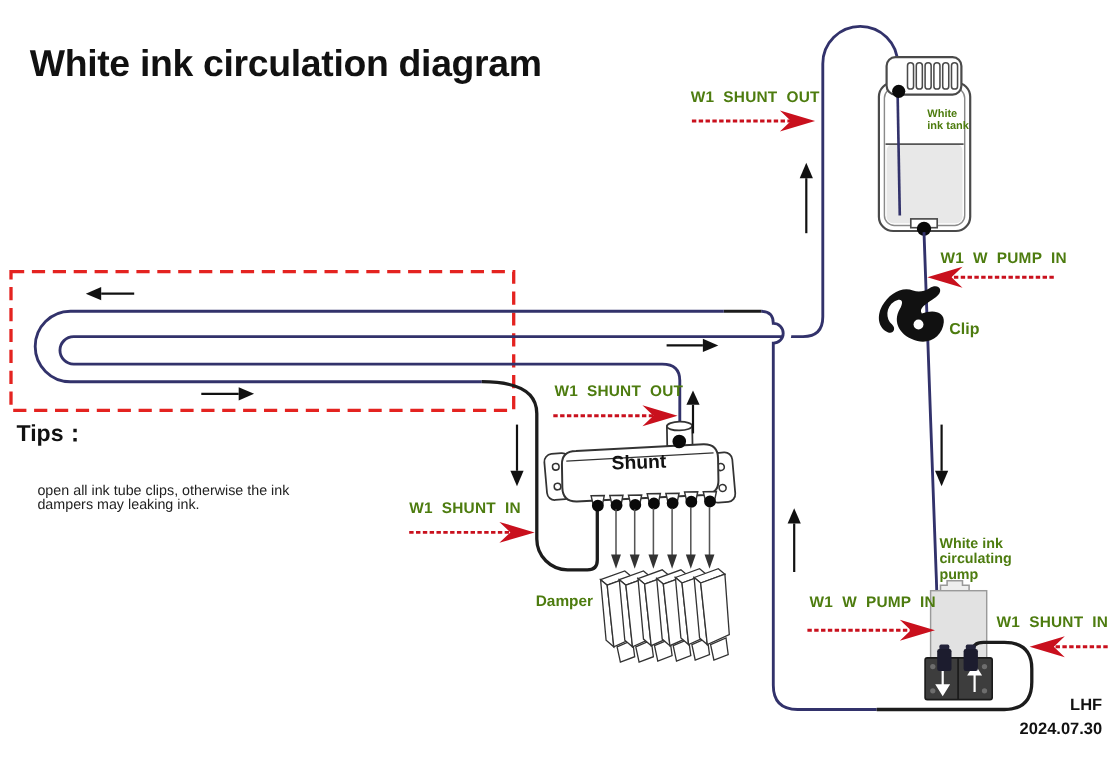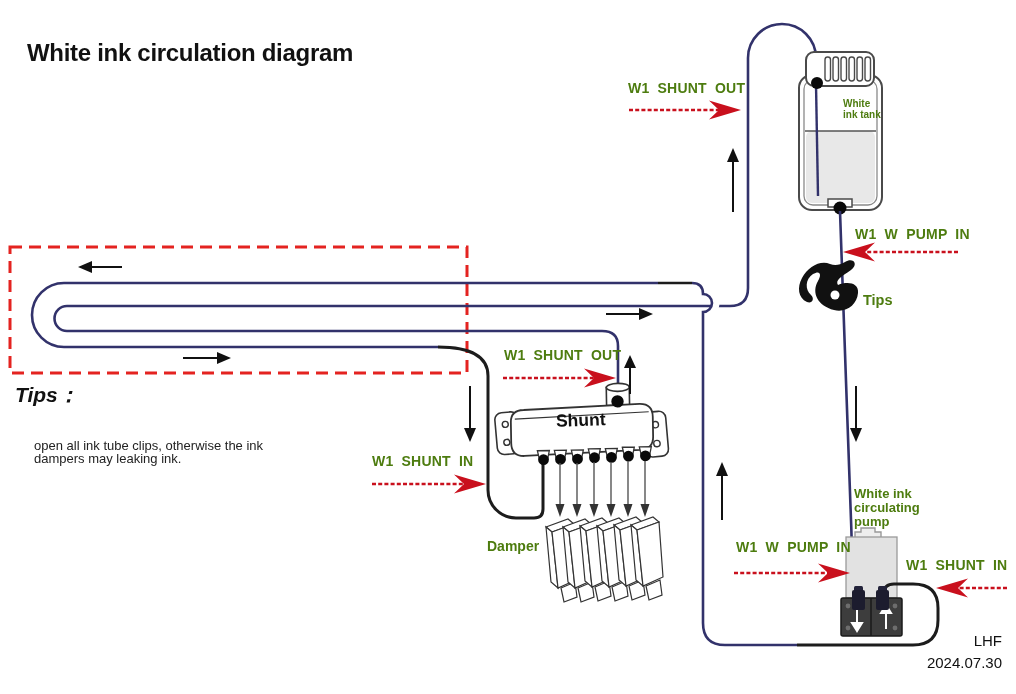--- a/index.html
+++ b/index.html
@@ -1,38 +1,38 @@
 <!DOCTYPE html>
 <html><head>
 <meta charset="utf-8">
 <style>
   html,body{margin:0;padding:0;background:#ffffff;}
   .stage{position:relative;width:1016px;height:694px;background:#ffffff;overflow:hidden;
          font-family:"Liberation Sans","DejaVu Sans",sans-serif;}
   .stage svg{position:absolute;left:0;top:0;}
   .lbl{position:absolute;font-weight:bold;color:#4d7c0f;white-space:pre;line-height:1.08;}
-  .title{left:27px;top:40px;font-size:24px;letter-spacing:-0.3px;color:#111;}
+  .title{left:27px;top:40px;font-size:34px;letter-spacing:-0.3px;color:#111;}
   .flow{font-size:14px;letter-spacing:0.2px;}
   .f-shunt-out-top{left:628px;top:81px;}
   .f-pump-in-upper{left:855px;top:227px;}
   .f-shunt-out-mid{left:504px;top:348px;}
   .f-shunt-in-left{left:372px;top:454px;}
   .f-pump-in-lower{left:736px;top:540px;}
   .f-shunt-in-right{left:906px;top:558px;}
   .tank-lbl{left:843px;top:99px;font-size:10px;white-space:pre-line;}
   .clip-lbl{left:863px;top:293px;font-size:14.5px;}
   .pump-lbl{left:854px;top:487px;font-size:13px;white-space:pre-line;}
   .shunt-lbl{left:556px;top:411px;font-size:17.5px;transform:rotate(-2deg);color:#111;}
   .damper-lbl{left:487px;top:539px;font-size:14px;}
-  .tips-h{left:15px;top:384px;font-size:21px;color:#111;font-style:italic;}
+  .tips-h{left:15px;top:384px;font-size:21px;color:#111;}
   .tips-line{position:absolute;font-size:13px;color:#222;font-weight:normal;white-space:pre;}
   .tips-l1{left:16px;top:425px;}
   .tips-l2{left:34px;top:438px;}
   .tips-l3{left:34px;top:451px;}
-  .sig{position:absolute;right:14px;font-weight:normal;font-size:15px;color:#111;text-align:left;}
+  .sig{position:absolute;right:14px;font-weight:bold;font-size:15px;color:#111;text-align:left;}
   .sig-author{top:632px;}
   .sig-date{top:654px;}
 </style>
 </head>
 <body>
 
 <div class="stage">
 
 <svg width="1016" height="694" viewBox="0 0 1016 694">
 
@@ -249,21 +249,21 @@
 
   <div class="lbl flow f-shunt-out-top">W1  SHUNT  OUT</div>
   <div class="lbl flow f-pump-in-upper">W1  W  PUMP  IN</div>
   <div class="lbl flow f-shunt-out-mid">W1  SHUNT  OUT</div>
   <div class="lbl flow f-shunt-in-left">W1  SHUNT  IN</div>
   <div class="lbl flow f-pump-in-lower">W1  W  PUMP  IN</div>
   <div class="lbl flow f-shunt-in-right">W1  SHUNT  IN</div>
 
   <div class="lbl tank-lbl">White
 ink tank</div>
-  <div class="lbl clip-lbl">Tips</div>
+  <div class="lbl clip-lbl">Clip</div>
   <div class="lbl pump-lbl">White ink
 circulating
 pump</div>
   <div class="lbl shunt-lbl">Shunt</div>
   <div class="lbl damper-lbl">Damper</div>
 
   <div class="lbl tips-h">Tips：</div>
   <div class="tips-line tips-l2">open all ink tube clips, otherwise the ink</div>
   <div class="tips-line tips-l3">dampers may leaking ink.</div>
 

